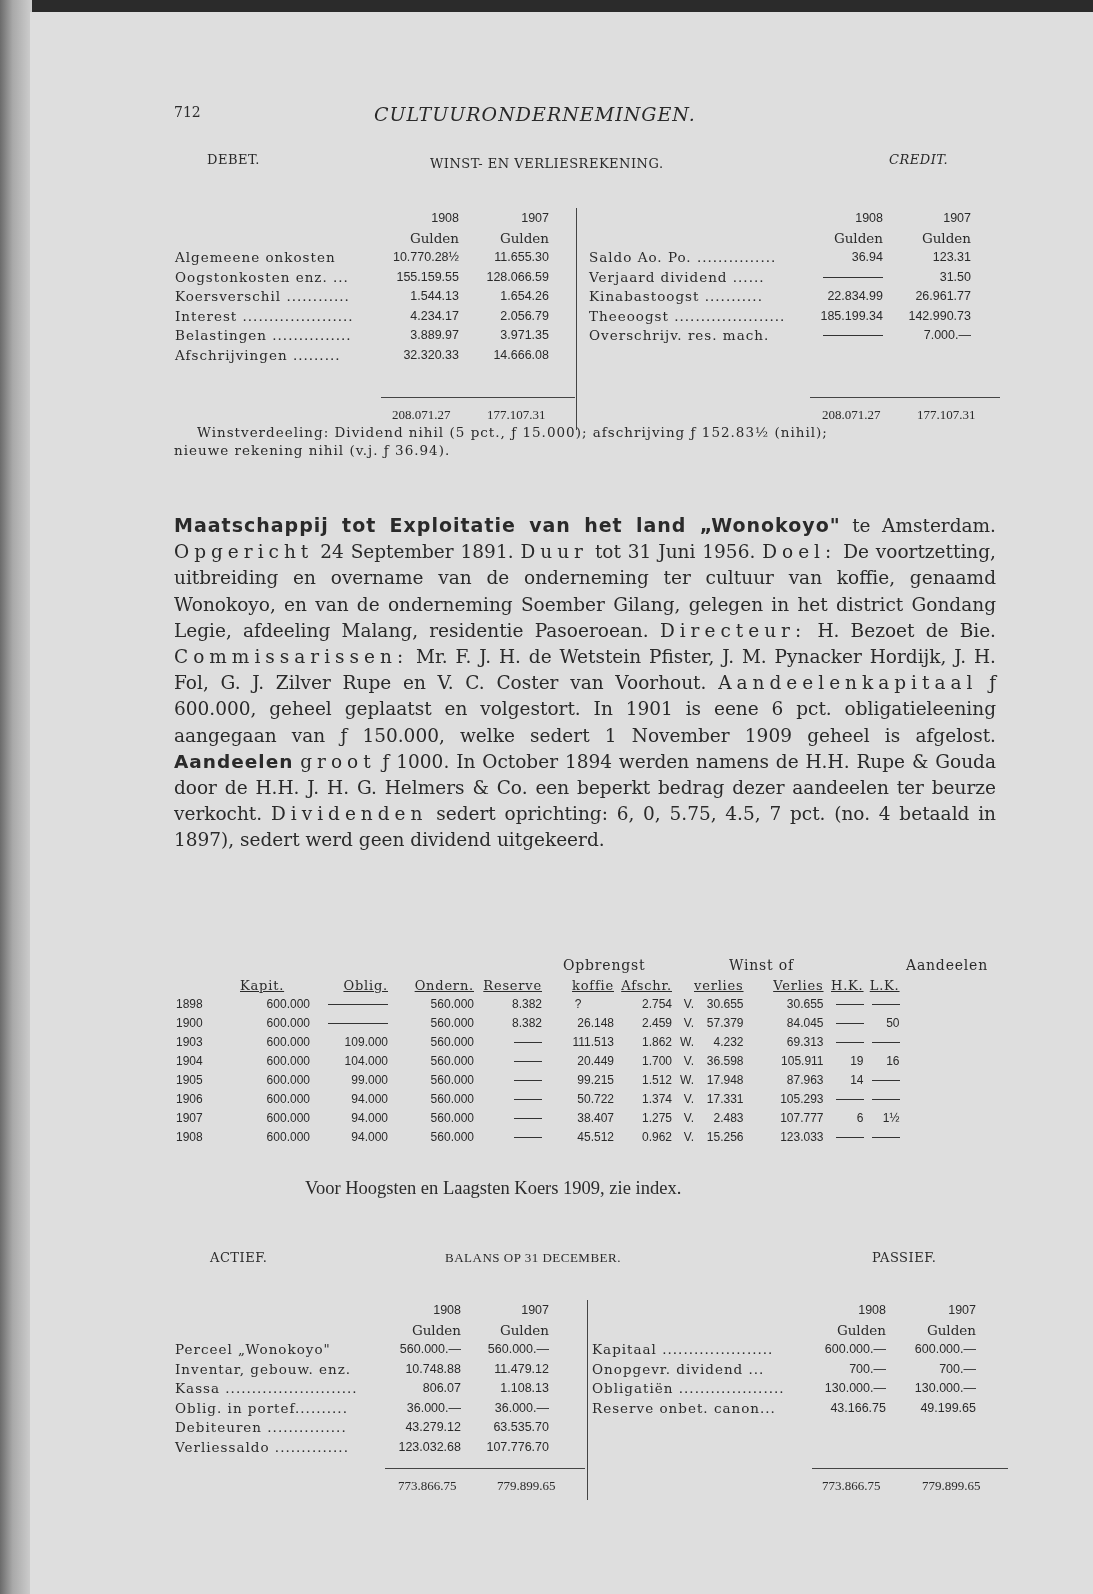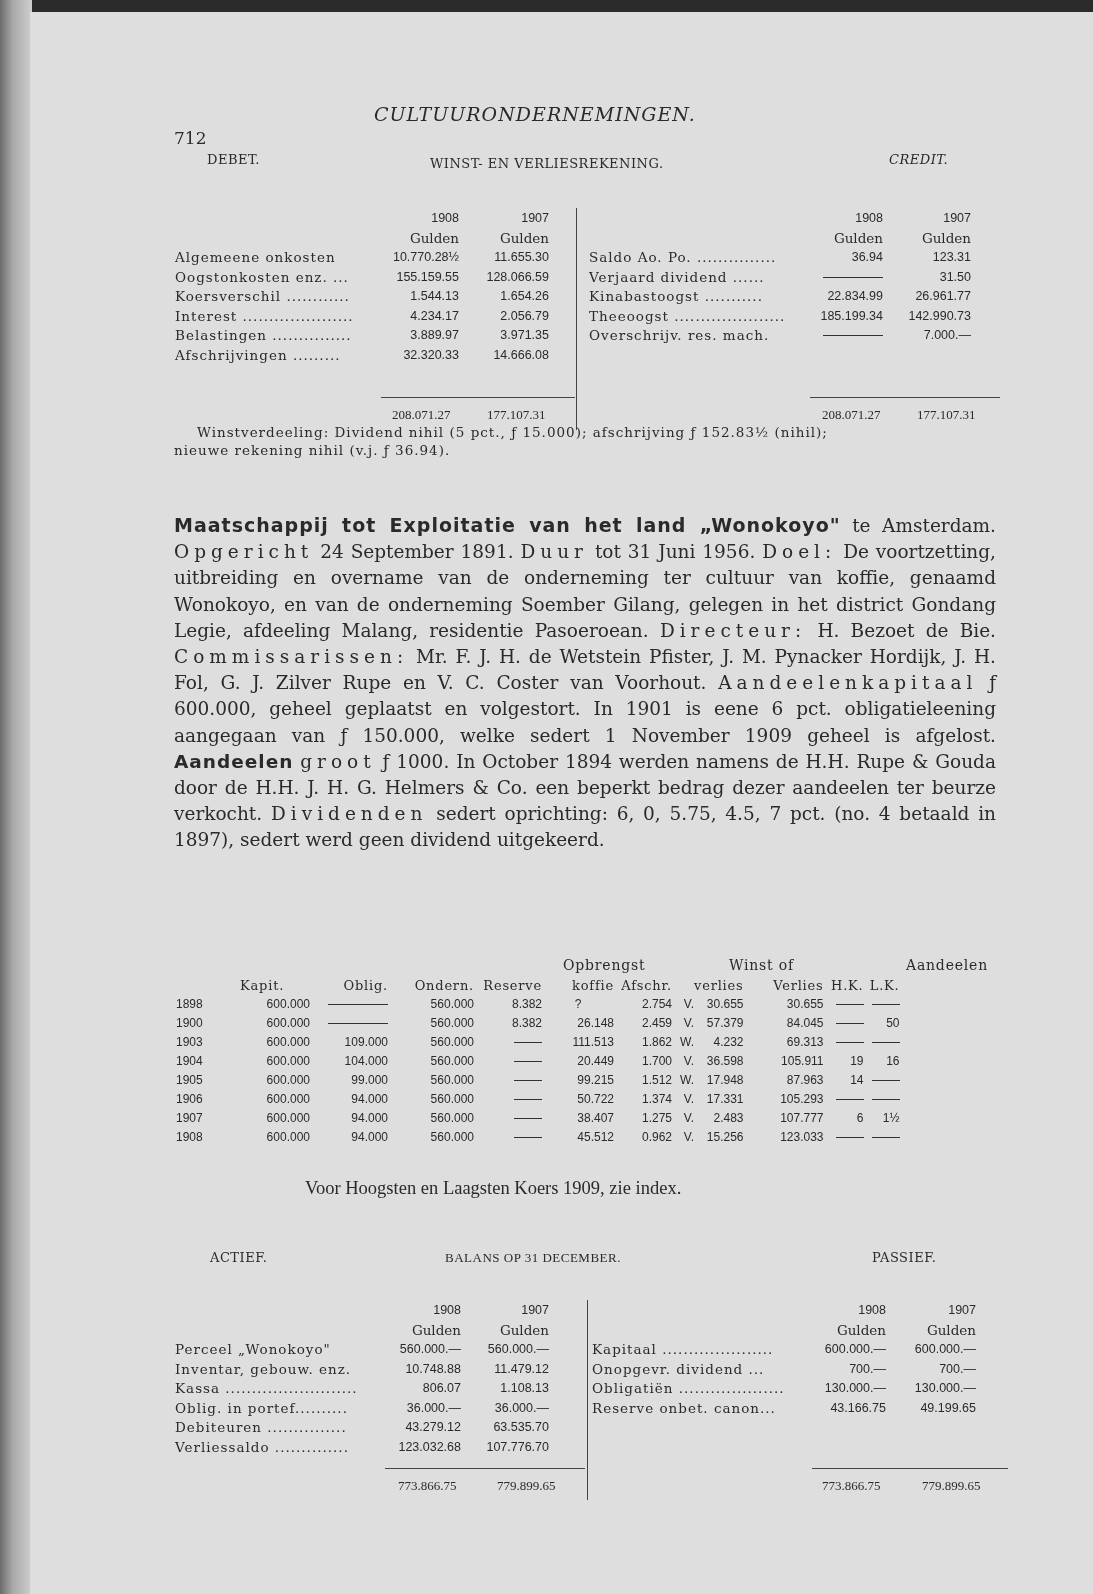--- a/index.html
+++ b/index.html
@@ -3,39 +3,39 @@
 <meta charset="utf-8">
 <style>
   html,body{margin:0;padding:0;}
   body{width:1093px;height:1594px;background:#9a9a9a;position:relative;overflow:hidden;
        font-family:"DejaVu Serif","Liberation Serif",serif;color:#2a2a2a;}
   .topband{position:absolute;left:0;top:0;width:1093px;height:14px;background:#2b2b2b;}
   .spine{position:absolute;left:0;top:0;width:32px;height:1594px;
          background:linear-gradient(90deg,#6b6b6b 0%,#a9a9a9 40%,#cfcfcf 100%);}
   .page{position:absolute;left:30px;top:12px;width:1063px;height:1582px;background:#dedede;}
   .abs{position:absolute;white-space:nowrap;}
-  .pgno{left:174px;top:104px;font-size:17px;margin-top:24px;}
+  .pgno{left:174px;top:104px;font-size:14px;}
   .runhead{left:374px;top:103px;font-size:19px;font-style:italic;letter-spacing:1px;}
   .caps{font-size:13px;letter-spacing:0.5px;}
   .num{font-family:Liberation Serif, serif;font-size:13px;}
   table{border-collapse:collapse;}
   .acct td{font-size:13.5px;padding:0 0;line-height:19.5px;white-space:nowrap;}
   .acct .lbl{letter-spacing:1px;}
   .acct .v{text-align:right;font-family:"Liberation Sans","DejaVu Sans",sans-serif;font-size:12.5px;}
   .acct .hdr{text-align:right;}
   .vrule{position:absolute;width:1px;background:#444;}
   .hrule{position:absolute;height:1px;background:#444;}
   .dash{display:inline-block;width:60px;border-top:1.5px solid #333;vertical-align:middle;}
   .dash-s{display:inline-block;width:28px;border-top:1.5px solid #333;vertical-align:middle;}
   .body-text{left:174px;top:512px;width:822px;font-size:18.5px;line-height:26.2px;white-space:normal;text-align:justify;}
   .body-text .b{font-family:"DejaVu Sans","Liberation Sans",sans-serif;font-weight:bold;letter-spacing:1px;}
   .sp{letter-spacing:5px;}
   .stats td{font-size:13px;line-height:19px;white-space:nowrap;padding:0;}
   .stats .n{font-family:"Liberation Sans","DejaVu Sans",sans-serif;font-size:12px;text-align:right;}
-  .stats .h{text-align:center;letter-spacing:0.8px;}
+  .stats .h{text-align:center;letter-spacing:0.8px;text-decoration:underline;}
 </style>
 </head>
 <body>
 
 <div class="topband"></div>
 <div class="spine"></div>
 <div class="page"></div>
 
 <div class="abs pgno">712</div>
 <div class="abs runhead">CULTUURONDERNEMINGEN.</div>

